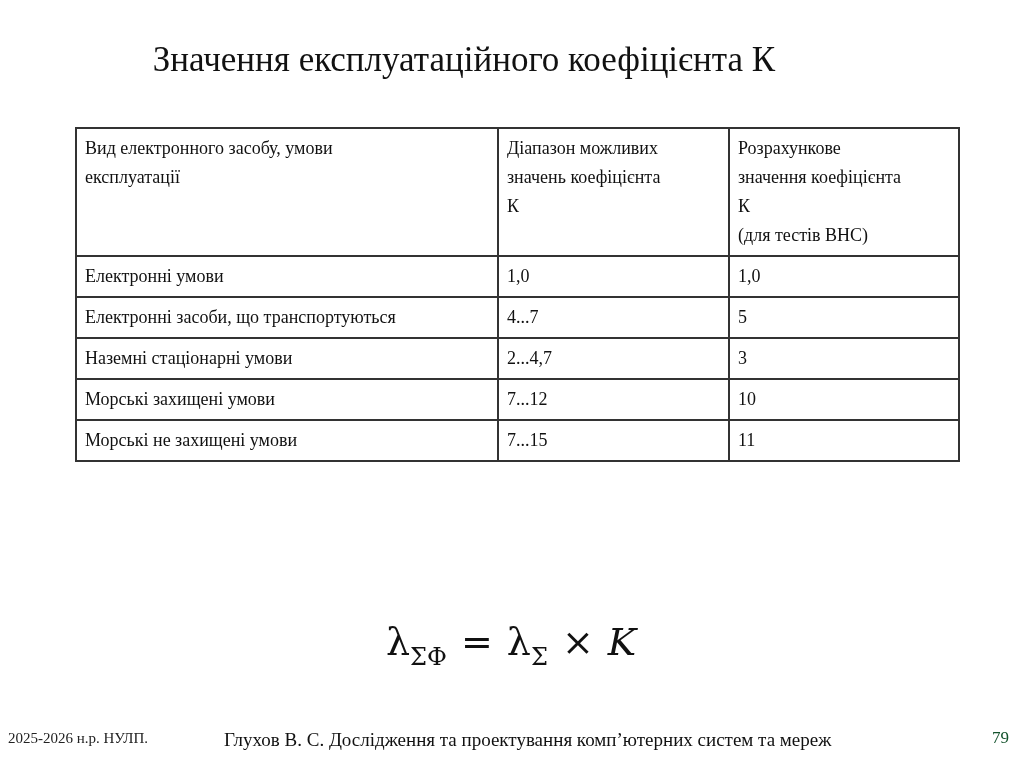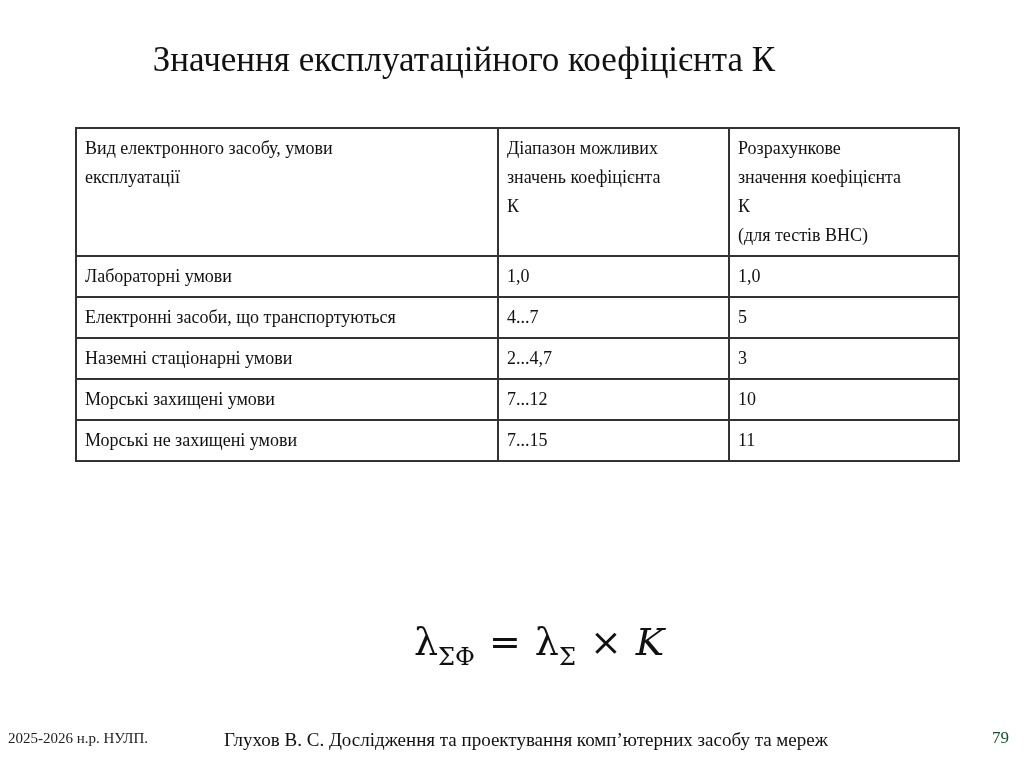--- a/index.html
+++ b/index.html
@@ -45,21 +45,21 @@
     .k-table col.c1 { width: 422px; }
     .k-table col.c2 { width: 231px; }
     .k-table col.c3 { width: 230px; }
     .k-table tr.header-row td { height: 110px; }
     .k-table tr.row-1 td { height: 28px; }
     .k-table tr.row-2 td { height: 58px; }
     .k-table tr.row-n td { height: 28px; }
     .line { display: block; white-space: nowrap; }
     .formula {
       position: absolute;
-      left: 414px;
+      left: 386px;
       top: 612px;
       font-family: "DejaVu Serif", "Liberation Serif", serif;
       font-size: 38px;
       line-height: 60px;
       color: #111111;
       white-space: nowrap;
     }
     .formula .sub {
       font-size: 24px;
       position: relative;
@@ -120,21 +120,21 @@
       </td>
       <td>
         <span class="line">Розрахункове</span>
         <span class="line">значення коефіцієнта</span>
         <span class="line">К</span>
         <span class="line">(для тестів ВНС)</span>
       </td>
     </tr>
     <tr class="row-1">
       <td>
-          <span class="line">Лабораторні умови</span>
+          <span class="line">Електронні умови</span>
         </td>
       <td>1,0</td>
       <td>1,0</td>
     </tr>
     <tr class="row-n">
       <td>
           <span class="line">Електронні засоби, що транспортуються</span>
         </td>
       <td>4...7</td>
       <td>5</td>
@@ -161,14 +161,14 @@
       <td>11</td>
     </tr>
   </tbody>
 </table>
 
 <div class="formula">
   <span>λ</span><span class="sub">ΣФ</span><span class="op">=</span><span>λ</span><span class="sub">Σ</span><span class="op">×</span><span class="var-k">K</span>
 </div>
 
 <div class="footer-left">2025-2026 н.р. НУЛП.</div>
-<div class="footer-center">Глухов В. С. Дослідження та проектування комп’ютерних засобу та мереж</div>
+<div class="footer-center">Глухов В. С. Дослідження та проектування комп’ютерних систем та мереж</div>
 <div class="footer-page">79</div>
 
 </body></html>

